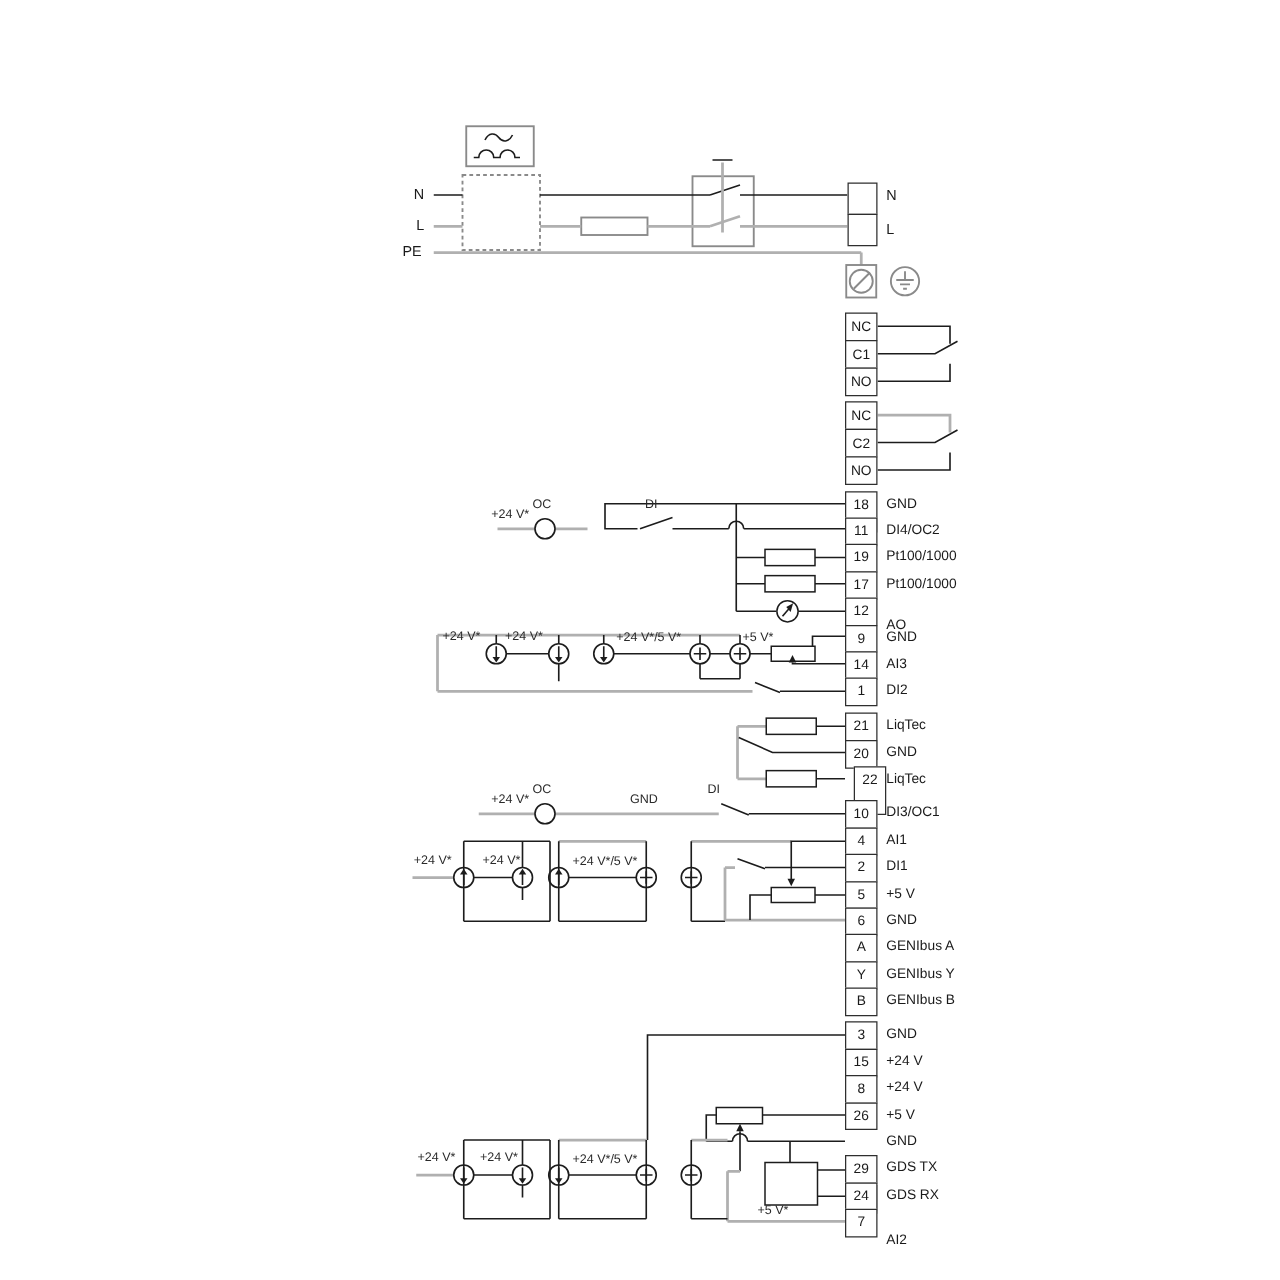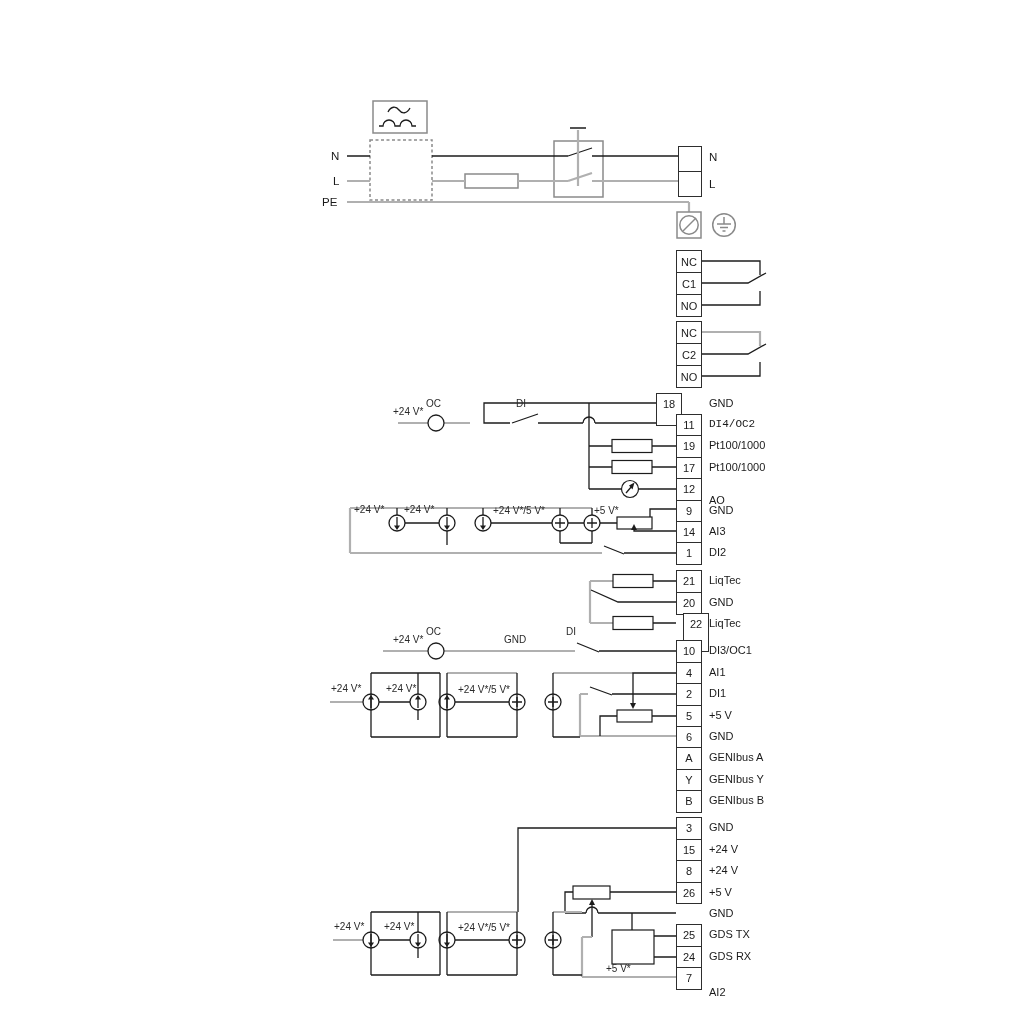--- a/index.html
+++ b/index.html
@@ -177,24 +177,24 @@
 
   <div class="ann" style="left:331px;top:683px">+24 V*</div>
   <div class="ann" style="left:386px;top:683px">+24 V*</div>
   <div class="ann" style="left:458px;top:684px">+24 V*/5 V*</div>
 
   <div class="ann" style="left:334px;top:921px">+24 V*</div>
   <div class="ann" style="left:384px;top:921px">+24 V*</div>
   <div class="ann" style="left:458px;top:922px">+24 V*/5 V*</div>
   <div class="ann" style="left:606px;top:963px">+5 V*</div>
 
-<div class="tcell" style="left: 656px; top: 392.6px; height: 33px; line-height: 21.4px;">18</div>
+<div class="tcell" style="left: 676px; top: 392.6px; height: 33px; line-height: 21.4px;">18</div>
     <div class="tlabel" style="left: 709px; top: 396.6px;">GND</div>
     <div class="tcell" style="left: 676px; top: 414px; height: 22.8px; line-height: 21.4px;">11</div>
-    <div class="tlabel" style="left: 709px; top: 418px; font-family: Liberation Mono, monospace;">DI4/OC2</div>
+    <div class="tlabel" style="left: 709px; top: 418px;">DI4/OC2</div>
     <div class="tcell" style="left: 676px; top: 435.4px; height: 22.8px; line-height: 21.4px;">19</div>
     <div class="tlabel" style="left: 709px; top: 439.4px;">Pt100/1000</div>
     <div class="tcell" style="left: 676px; top: 456.8px; height: 22.8px; line-height: 21.4px;">17</div>
     <div class="tlabel" style="left: 709px; top: 460.8px;">Pt100/1000</div>
     <div class="tcell" style="left: 676px; top: 478.2px; height: 22.8px; line-height: 21.4px;">12</div>
     <div class="tlabel" style="left: 709px; top: 482.2px; margin-top: 12px;">AO</div>
     <div class="tcell" style="left: 676px; top: 499.6px; height: 22.8px; line-height: 21.4px;">9</div>
     <div class="tlabel" style="left: 709px; top: 503.6px;">GND</div>
     <div class="tcell" style="left: 676px; top: 521px; height: 22.8px; line-height: 21.4px;">14</div>
     <div class="tlabel" style="left: 709px; top: 525px;">AI3</div>
@@ -225,21 +225,21 @@
     <div class="tcell" style="left: 676px; top: 817.4px; height: 22.8px; line-height: 21.4px;">3</div>
     <div class="tlabel" style="left: 709px; top: 821.4px;">GND</div>
     <div class="tcell" style="left: 676px; top: 838.8px; height: 22.8px; line-height: 21.4px;">15</div>
     <div class="tlabel" style="left: 709px; top: 842.8px;">+24 V</div>
     <div class="tcell" style="left: 676px; top: 860.2px; height: 22.8px; line-height: 21.4px;">8</div>
     <div class="tlabel" style="left: 709px; top: 864.2px;">+24 V</div>
     <div class="tcell" style="left: 676px; top: 881.6px; height: 22.8px; line-height: 21.4px;">26</div>
     <div class="tlabel" style="left: 709px; top: 885.6px;">+5 V</div>
     <div class="tcell" style="left: 676px; top: 948px; height: 22.8px; line-height: 21.4px; text-align: center;">23</div>
     <div class="tlabel" style="left: 709px; top: 907px;">GND</div>
-    <div class="tcell" style="left: 676px; top: 924.4px; height: 22.8px; line-height: 21.4px;">25</div>
+    <div class="tcell" style="left: 676px; top: 924.4px; height: 22.8px; line-height: 21.4px;">29</div>
     <div class="tlabel" style="left: 709px; top: 928.4px;">GDS TX</div>
     <div class="tcell" style="left: 676px; top: 945.8px; height: 22.8px; line-height: 21.4px;">24</div>
     <div class="tlabel" style="left: 709px; top: 949.8px;">GDS RX</div>
     <div class="tcell" style="left: 676px; top: 967.2px; height: 22.8px; line-height: 21.4px;">7</div>
     <div class="tlabel" style="left: 709px; top: 971.2px; margin-top: 15px;">AI2</div>
     <div class="tcell" style="left: 676px; top: 250px; height: 23.4px; line-height: 22px;">NC</div>
     <div class="tcell" style="left: 676px; top: 272px; height: 23.4px; line-height: 22px;">C1</div>
     <div class="tcell" style="left: 676px; top: 294px; height: 23.4px; line-height: 22px;">NO</div>
     <div class="tcell" style="left: 676px; top: 321px; height: 23.4px; line-height: 22px;">NC</div>
     <div class="tcell" style="left: 676px; top: 343px; height: 23.4px; line-height: 22px;">C2</div>

